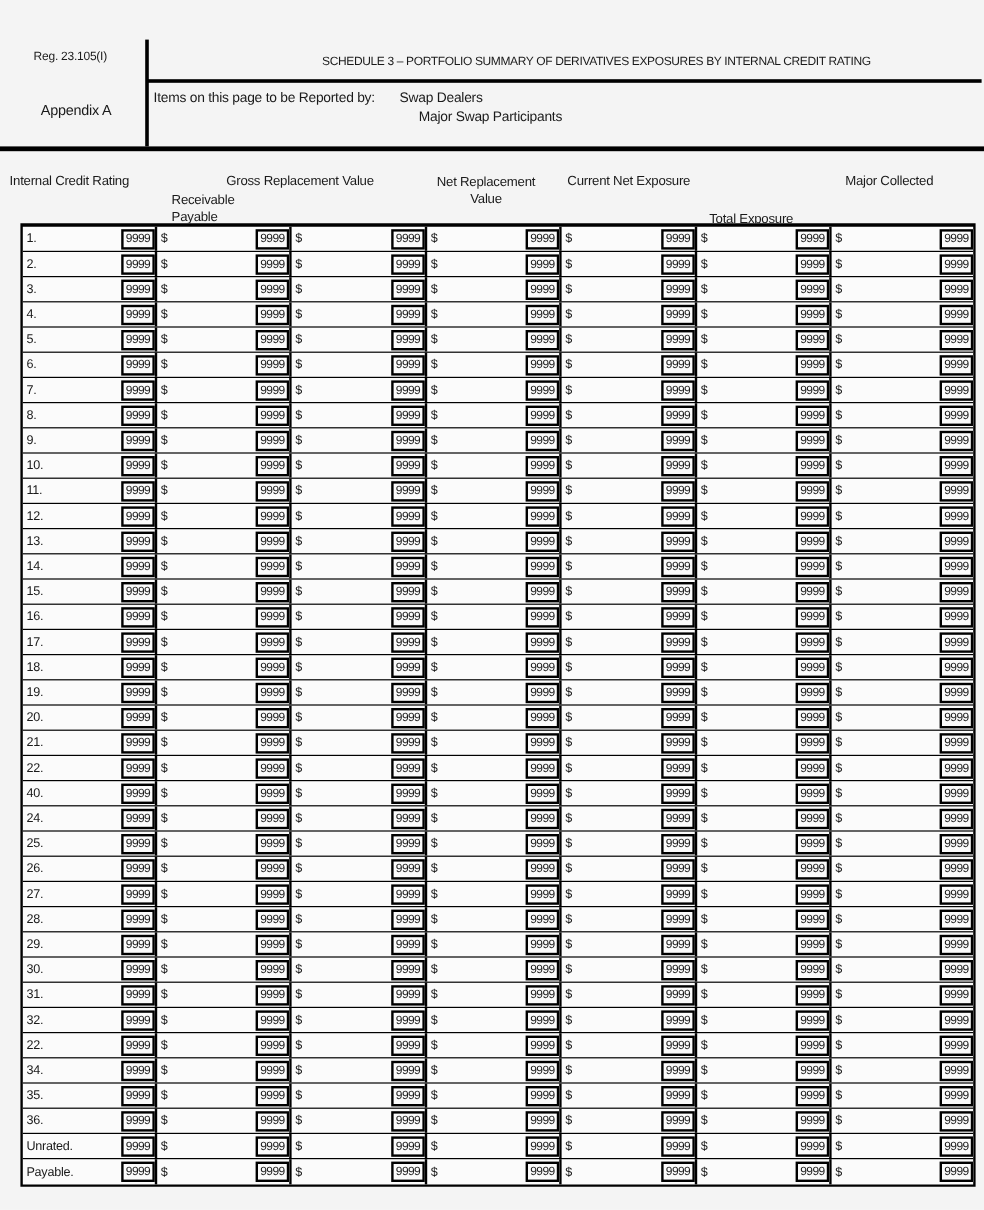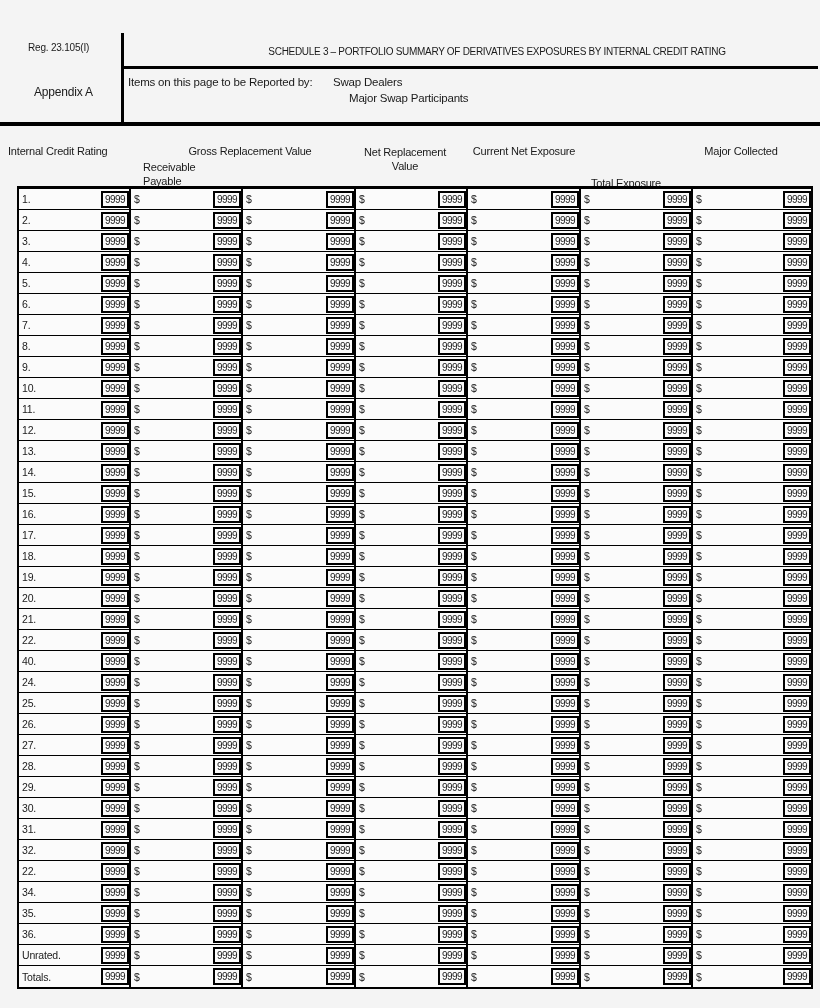--- a/index.html
+++ b/index.html
@@ -1276,21 +1276,21 @@
       <span class="value-box">9999</span>
     </div>
     <div class="t-cell">
       <span class="dollar">$</span>
       <span class="value-box">9999</span>
     </div>
   </div>
 
   <div class="t-row">
     <div class="t-cell">
-      <span class="row-label">Totals.</span>
+      <span class="row-label">Payable.</span>
       <span class="value-box">9999</span>
     </div>
     <div class="t-cell">
       <span class="dollar">$</span>
       <span class="value-box">9999</span>
     </div>
     <div class="t-cell">
       <span class="dollar">$</span>
       <span class="value-box">9999</span>
     </div>

